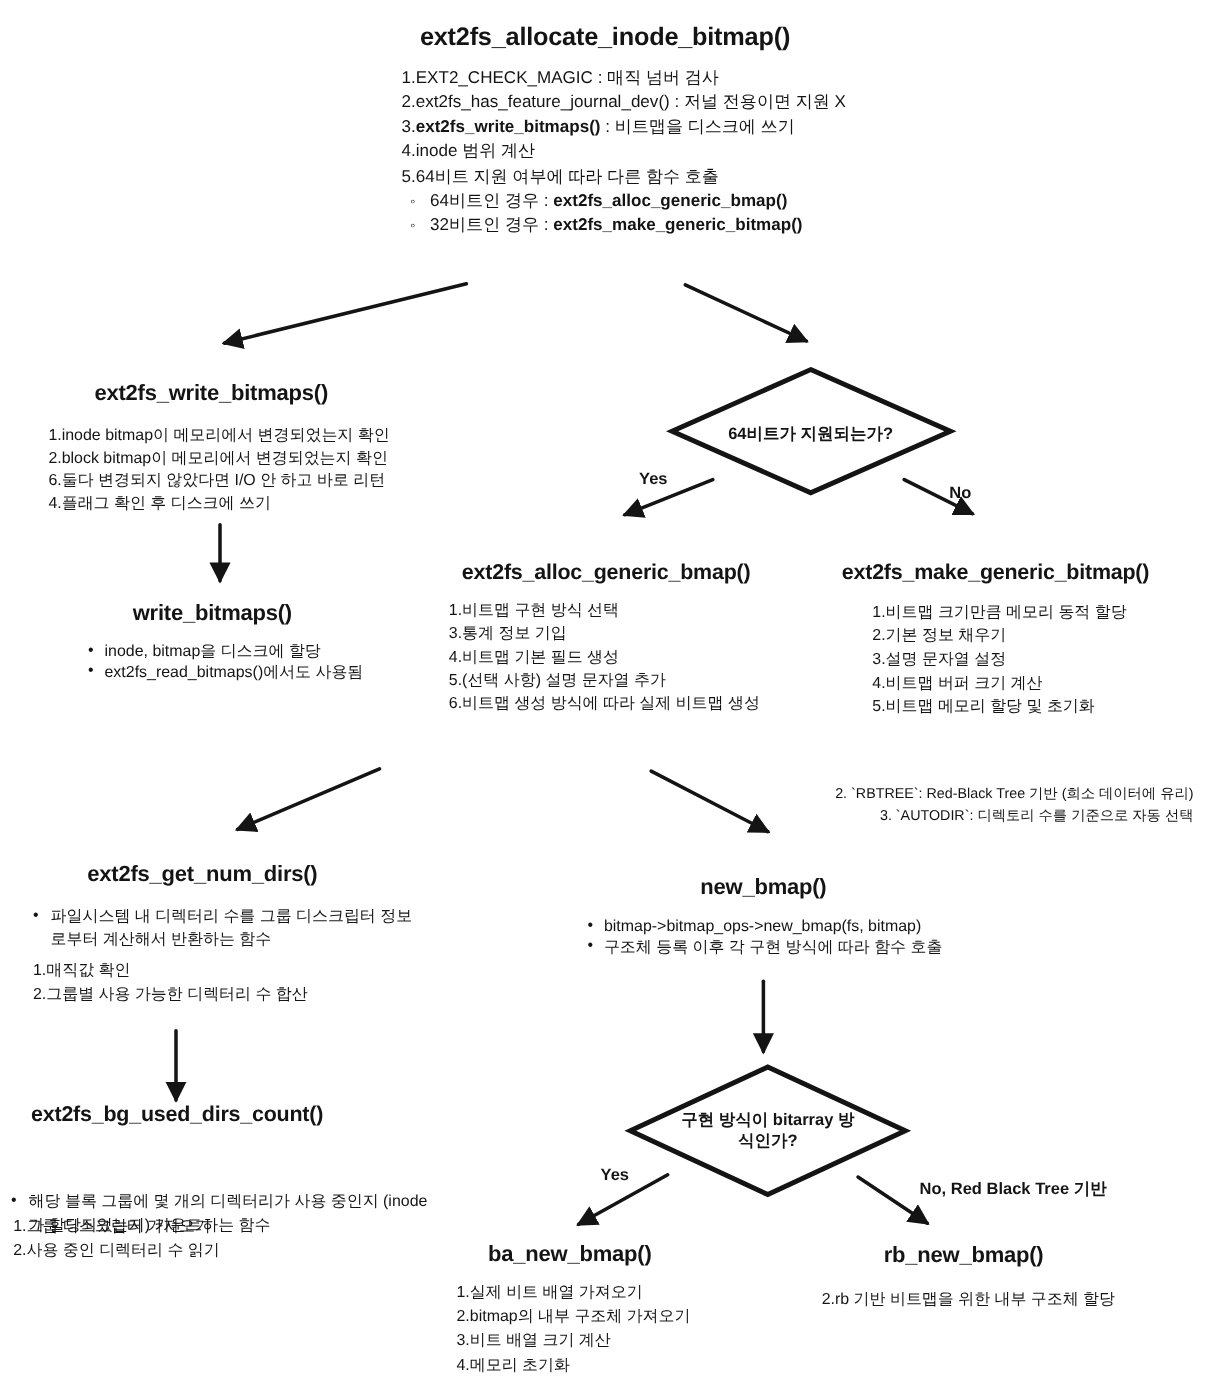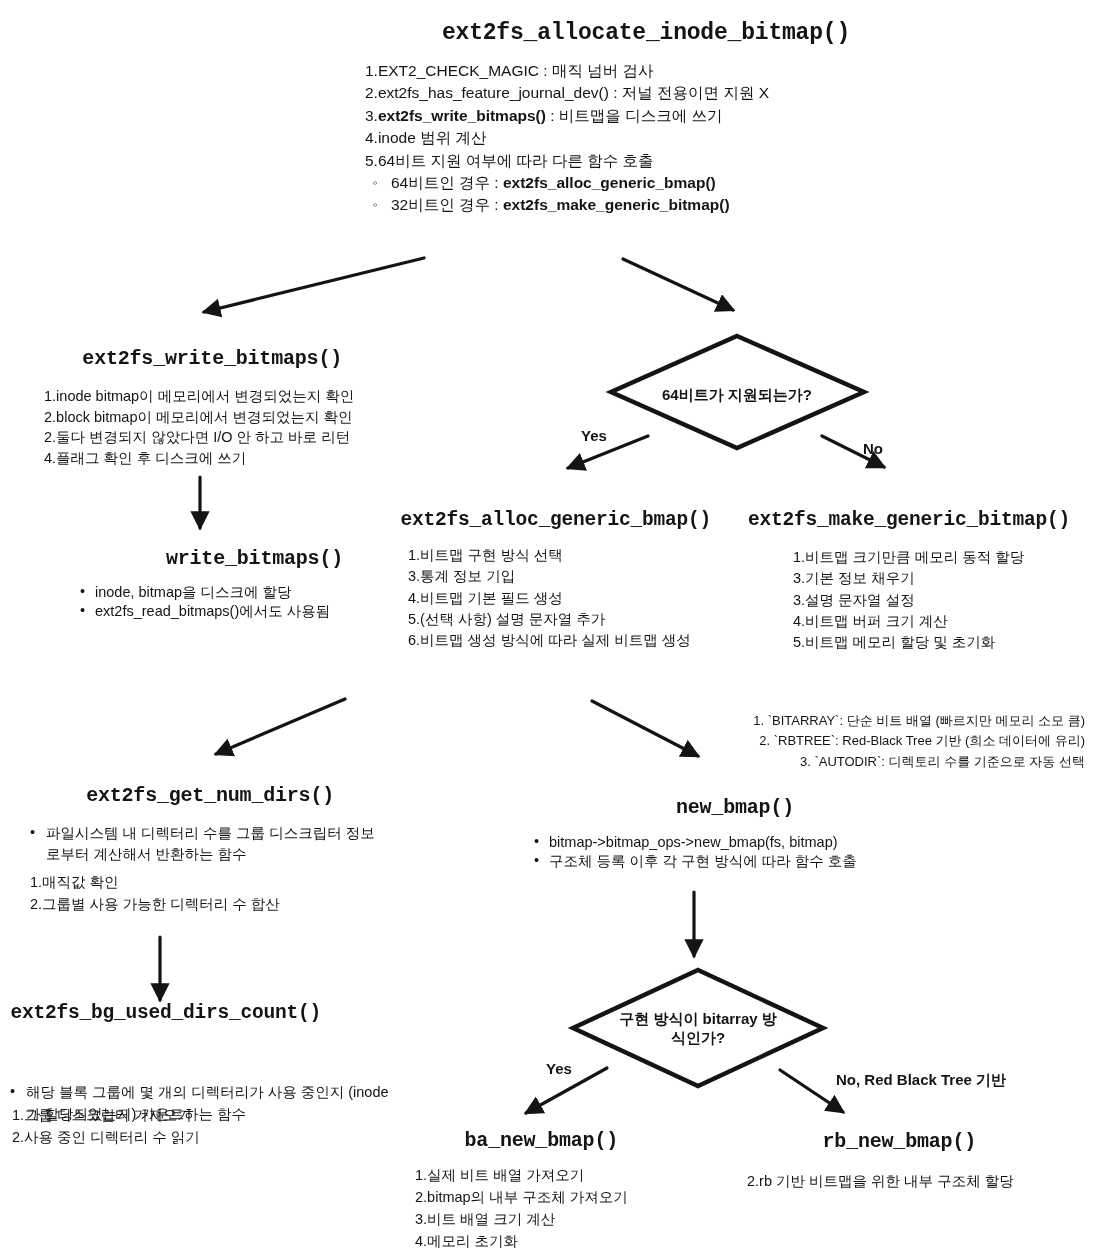--- a/index.html
+++ b/index.html
@@ -4,21 +4,21 @@
 <style>
   html,body{margin:0;padding:0;background:#ffffff;}
   body{
     width:1100px;height:1258px;position:relative;overflow:hidden;
     font-family:"Liberation Sans","DejaVu Sans",sans-serif;
     color:#141414;
   }
   .abs{position:absolute;}
   svg.flow{position:absolute;left:0;top:0;z-index:0;}
   .txt{z-index:1;}
-  .fn-title{font-weight:700;text-align:right;white-space:nowrap;letter-spacing:-0.2px;font-family:Liberation Mono, monospace;}
+  .fn-title{font-weight:700;text-align:center;white-space:nowrap;letter-spacing:-0.2px;}
   .t-main{font-size:23px;}
   .t-sec{font-size:20px;}
   .t-mid{font-size:19.5px;}
   .list .li{white-space:nowrap;}
   .top-list{font-size:15.5px;line-height:22.4px;}
   .sm-list{font-size:14.5px;line-height:20.6px;}
   .md-list{font-size:14.5px;line-height:21.3px;}
   .nm-list{font-size:14.5px;line-height:22px;}
   .li.sub{padding-left:26px;position:relative;}
   .li.sub::before{content:"◦";position:absolute;left:8px;top:0;font-size:13px;}
@@ -66,21 +66,21 @@
   <div class="li"><span>4.inode 범위 계산</span></div>
   <div class="li"><span>5.64비트 지원 여부에 따라 다른 함수 호출</span></div>
   <div class="li sub"><span>64비트인 경우 : </span><span class="bold">ext2fs_alloc_generic_bmap()</span></div>
   <div class="li sub"><span>32비트인 경우 : </span><span class="bold">ext2fs_make_generic_bitmap()</span></div>
 </div>
 
 <div class="abs txt fn-title t-sec" style="left:42px;top:347px;width:300px;">ext2fs_write_bitmaps()</div>
 <div class="abs txt list sm-list" style="left:44px;top:386px;">
   <div class="li">1.inode bitmap이 메모리에서 변경되었는지 확인</div>
   <div class="li">2.block bitmap이 메모리에서 변경되었는지 확인</div>
-  <div class="li">2.둘다 변경되지 않았다면 I/O 안 하고 바로 리턴</div>
+  <div class="li">6.둘다 변경되지 않았다면 I/O 안 하고 바로 리턴</div>
   <div class="li">4.플래그 확인 후 디스크에 쓰기</div>
 </div>
 
 <div class="abs txt fn-title t-sec" style="left:43px;top:547px;width:300px;">write_bitmaps()</div>
 <div class="abs txt" style="left:78px;top:583px;font-size:14.5px;line-height:18.6px;">
   <div class="bullet-line">inode, bitmap을 디스크에 할당</div>
   <div class="bullet-line">ext2fs_read_bitmaps()에서도 사용됨</div>
 </div>
 
 <div class="abs txt diamond-label" style="left:637px;top:385px;width:200px;">64비트가 지원되는가?</div>
@@ -92,28 +92,27 @@
   <div class="li">1.비트맵 구현 방식 선택</div>
   <div class="li">3.통계 정보 기입</div>
   <div class="li">4.비트맵 기본 필드 생성</div>
   <div class="li">5.(선택 사항) 설명 문자열 추가</div>
   <div class="li">6.비트맵 생성 방식에 따라 실제 비트맵 생성</div>
 </div>
 
 <div class="abs txt fn-title t-mid" style="left:740px;top:509px;width:330px;">ext2fs_make_generic_bitmap()</div>
 <div class="abs txt list md-list" style="left:793px;top:547px;">
   <div class="li">1.비트맵 크기만큼 메모리 동적 할당</div>
-  <div class="li">3.기본 정보 채우기</div>
+  <div class="li">2.기본 정보 채우기</div>
   <div class="li">3.설명 문자열 설정</div>
   <div class="li">4.비트맵 버퍼 크기 계산</div>
   <div class="li">5.비트맵 메모리 할당 및 초기화</div>
 </div>
 
 <div class="abs txt note" style="right:15px;top:711px;width:400px;">
-  <div>1. `BITARRAY`: 단순 비트 배열 (빠르지만 메모리 소모 큼)</div>
   <div>2. `RBTREE`: Red-Black Tree 기반 (희소 데이터에 유리)</div>
   <div>3. `AUTODIR`: 디렉토리 수를 기준으로 자동 선택</div>
 </div>
 
 <div class="abs txt fn-title t-sec" style="left:34px;top:784px;width:300px;">ext2fs_get_num_dirs()</div>
 <div class="abs txt bullet-par" style="left:28px;top:823px;width:330px;font-size:14.5px;line-height:21px;">파일시스템 내 디렉터리 수를 그룹 디스크립터 정보로부터 계산해서 반환하는 함수</div>
 <div class="abs txt list nm-list" style="left:30px;top:871px;">
   <div class="li">1.매직값 확인</div>
   <div class="li">2.그룹별 사용 가능한 디렉터리 수 합산</div>
 </div>

